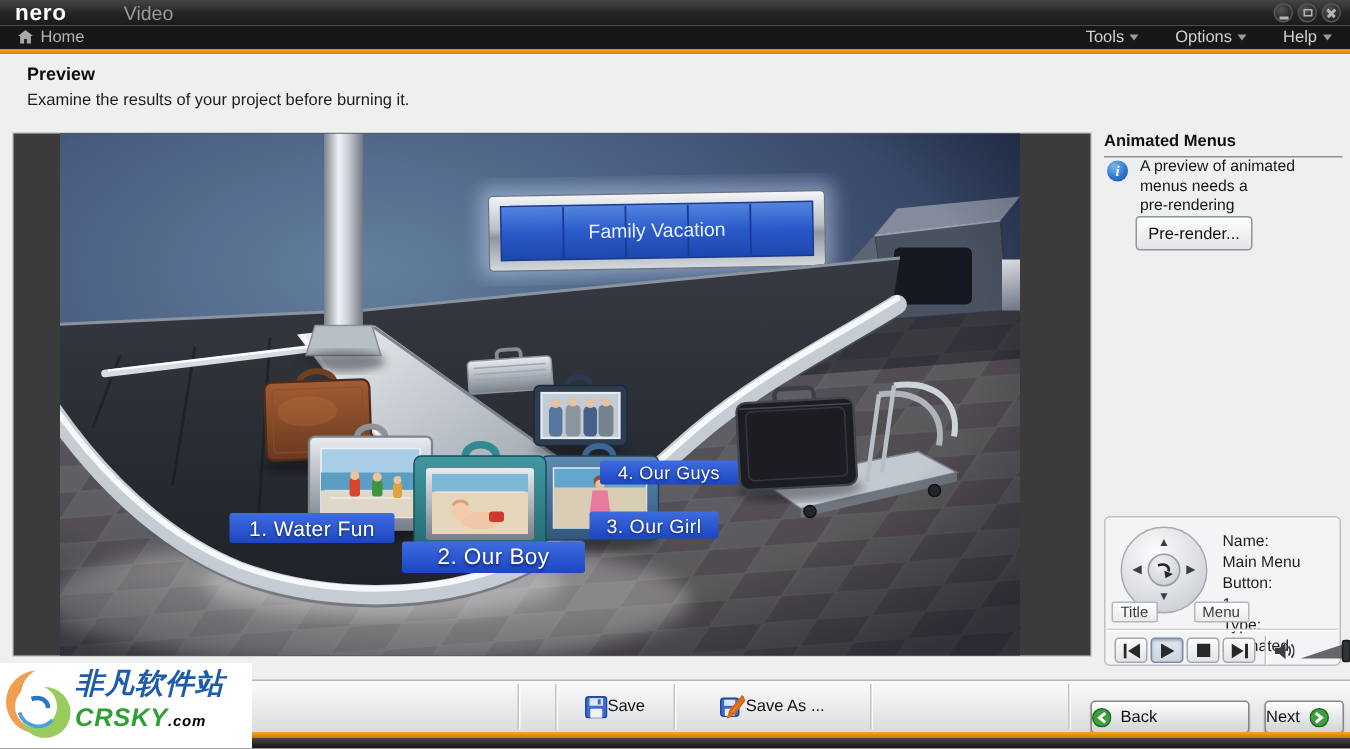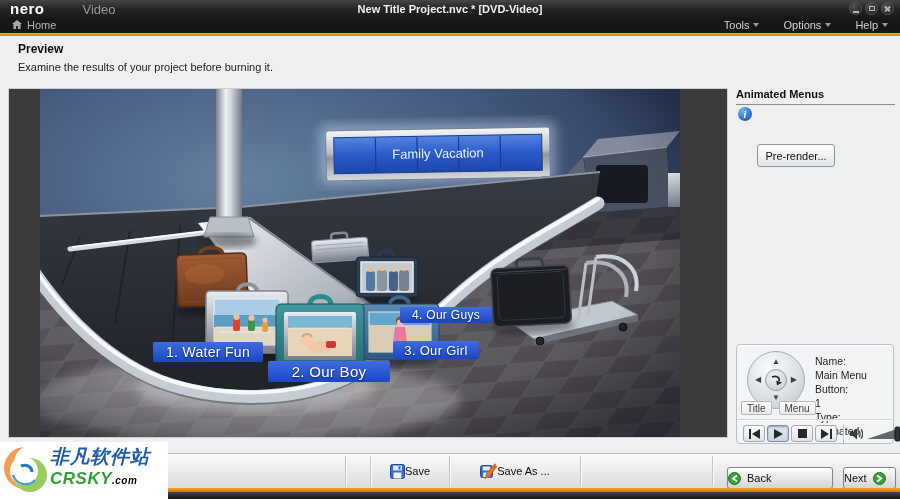--- a/index.html
+++ b/index.html
@@ -73,21 +73,21 @@
   .dpad-arrow.up   { left:25px; top:7px; }
   .dpad-arrow.down { left:25px; bottom:7px; }
   .dpad-arrow.lt   { left:8px; top:25px; }
   .dpad-arrow.rt   { right:8px; top:25px; }
   .dpad-center { position:absolute; left:18px; top:18px; width:22px; height:22px; border-radius:50%;
     border:1px solid #969ba1; background:radial-gradient(circle at 40% 30%, #f0f2f4, #c4c8ce);
     display:flex; align-items:center; justify-content:center; cursor:pointer; }
   .props { position:absolute; left:78px; top:9px; font-size:10.5px; color:#1d1d1d; }
   .prop-row { display:flex; line-height:14px;flex-direction:column; }
   .prop-label { width:37px; }
-  .tm { position:absolute; left:4px; top:56px; display:flex; gap:7px; }
+  .tm { position:absolute; left:4px; top:56px; display:flex; gap:24px; }
   .tm-btn { min-width:30px; height:14px; padding:0 5px; font-size:10px; color:#3c3c3c;
     background:linear-gradient(#ffffff,#e7e9eb); border:1px solid #b4b8bd; border-radius:2px;
     display:flex; align-items:center; justify-content:center; cursor:pointer; }
   .cb-sep { position:absolute; left:1px; right:1px; top:74px; border-top:1px solid #d2d5d8; border-bottom:1px solid #fdfdfd; }
   .transport { position:absolute; left:6px; top:79px; display:flex; align-items:center; }
   .t-btn { width:22px; height:17px; margin-right:2px; border:1px solid #a4a9af; border-radius:3px;
     background:linear-gradient(#fcfcfd,#e1e3e6); display:flex; align-items:center; justify-content:center; cursor:pointer; }
   .t-btn.pressed { background:linear-gradient(#e0e7ef,#ccd5df); border-color:#7b8ba6;
     box-shadow:inset 0 1px 2px rgba(40,60,95,.4); }
   .t-sep { width:1px; height:19px; background:#c0c3c7; box-shadow:1px 0 0 #fff; margin:0 6px 0 4px; }
@@ -120,21 +120,20 @@
 </head>
 <body>
 
 <div id="app">
 
   <div class="titlebar">
     <div class="logo-area">
       <span class="logo-nero">nero</span>
       <span class="logo-video">Video</span>
     </div>
-    <div class="doc-title">New Title Project.nvc * [DVD-Video]</div>
     <div class="win-controls">
       <div class="win-btn">
           <i class="min-bar"></i>
         </div>
       <div class="win-btn">
           <i class="max-box"></i>
         </div>
       <div class="win-btn">
           <i class="x1"></i>
           <i class="x2"></i>
@@ -398,20 +397,24 @@
       <div class="menu-label" id="lbl-3">3. Our Girl</div>
       <div class="menu-label" id="lbl-4">4. Our Guys</div>
     </div>
   </div>
 
   <div class="side-panel">
     <div class="sp-title">Animated Menus</div>
     <div class="sp-rule"></div>
     <div class="sp-info">
       <div class="info-icon">i</div>
+      <div class="info-text">
+        <span>A preview of animated menus needs a</span><br>
+        <span>pre-rendering</span>
+      </div>
     </div>
     <button class="prerender">Pre-render...</button>
 
     <div class="control-box">
       <div class="dpad">
         <div class="dpad-outer"></div>
         <span class="dpad-arrow up">▲</span>
         <span class="dpad-arrow down">▼</span>
         <span class="dpad-arrow lt">◀</span>
         <span class="dpad-arrow rt">▶</span>

